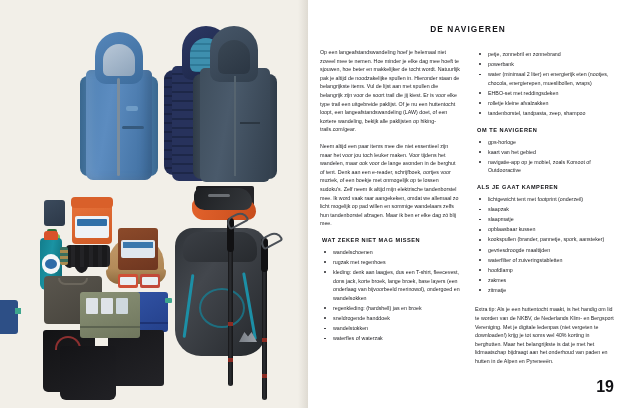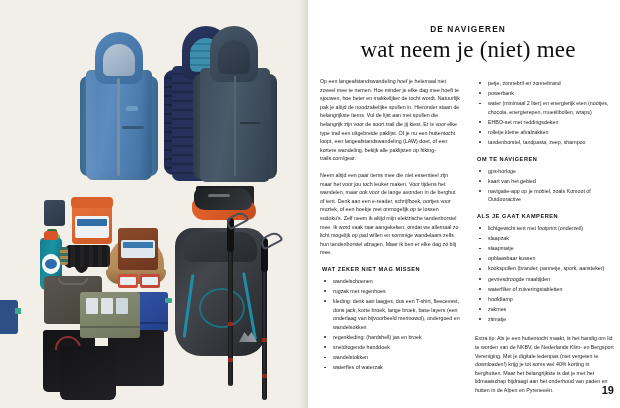--- a/index.html
+++ b/index.html
@@ -328,21 +328,21 @@
     width: 1.8px; height: 1.8px;
     background: #2a2a2e;
     border-radius: 50%;
   }
   .tipbox { margin-top: 11px; }
   .pageno {
     position: absolute;
     right: 16px; bottom: 12px;
     font-family: "Liberation Sans", sans-serif;
     font-weight: 800;
-    font-size: 11px;
+    font-size: 16px;
     color: #111115;
   }
 </style>
 </head>
 <body>
 
 <div class="spread">
 
   <div class="photo-page">
 
@@ -474,21 +474,20 @@
       <div class="red" style="top:100px;"></div>
       <div class="red" style="top:136px;"></div>
     </div>
 
   </div>
 
   <div class="text-page">
 
     <div class="head">
       <div class="kicker">DE NAVIGEREN</div>
-      <div class="title">wat neem je (niet) mee</div>
     </div>
 
     <div class="cols">
 
       <div class="col">
         <p class="body">Op een langeafstandswandeling hoef je helemaal niet zoveel mee te nemen. Hoe minder je elke dag mee hoeft te sjouwen, hoe beter en makkelijker de tocht wordt. Natuurlijk pak je altijd de noodzakelijke spullen in. Hieronder staan de belangrijkste items. Vul de lijst aan met spullen die belangrijk zijn voor de soort trail die jij kiest. Er is voor elke type trail een uitgebreide paklijst. Of je nu een huttentocht loopt, een langeafstandswandeling (LAW) doet, of een kortere wandeling, bekijk alle paklijsten op hiking-trails.com/gear.</p>
         <p class="body">Neem altijd een paar items mee die niet essentieel zijn maar het voor jou toch leuker maken. Voor tijdens het wandelen, maar ook voor de lange avonden in de berghut of tent. Denk aan een e-reader, schrijfboek, oortjes voor muziek, of een boekje met onmogelijk op te lossen sudoku's. Zelf neem ik altijd mijn elektrische tandenborstel mee. Ik word vaak raar aangekeken, omdat we allemaal zo licht mogelijk op pad willen en sommige wandelaars zelfs hun tandenborstel afzagen. Maar ik ben er elke dag zó blij mee.</p>
 
         <div class="sechead">WAT ZEKER NIET MAG MISSEN</div>
         <ul>

